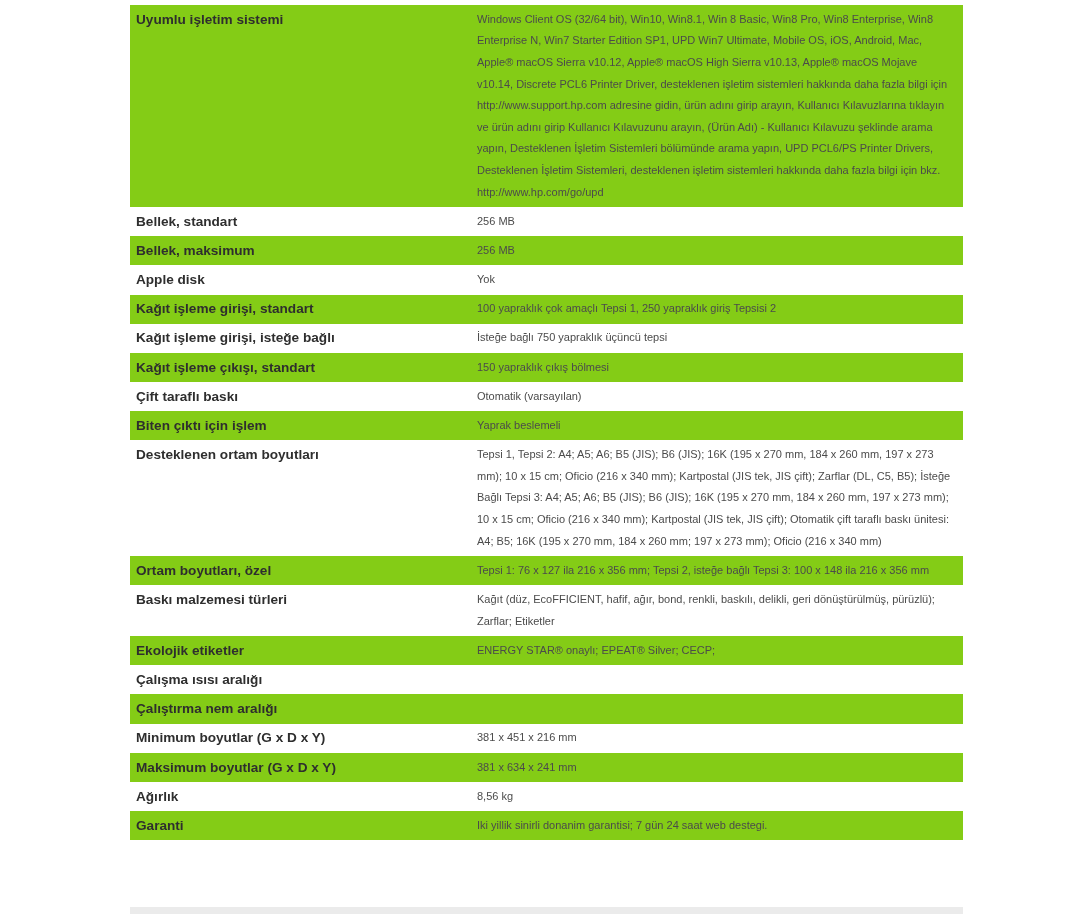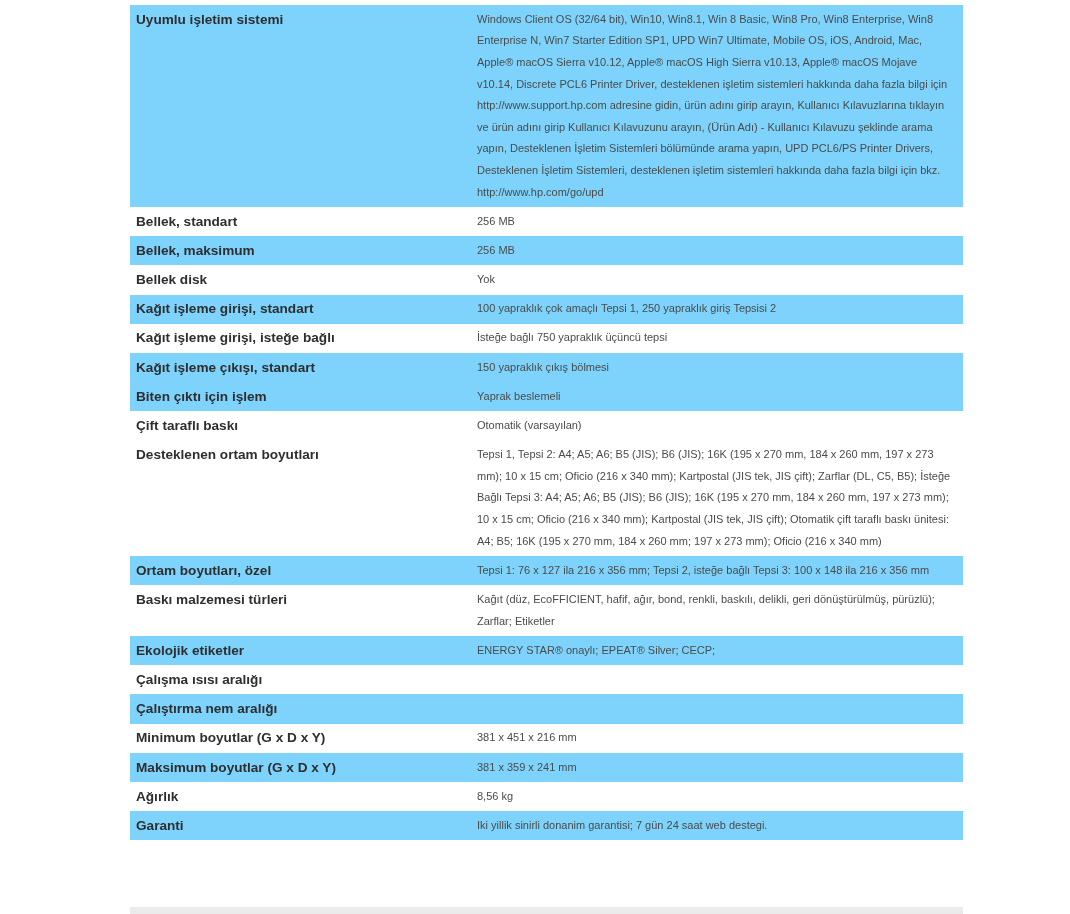--- a/index.html
+++ b/index.html
@@ -21,21 +21,21 @@
     position: absolute;
     left: 130px;
     top: 5px;
     width: 833px;
   }
   .row {
     display: flex;
     align-items: flex-start;
   }
   .row.striped {
-    background: #7dd3fc;
+    background: #84cc16;
   }
   .label {
     flex: 0 0 347px;
     width: 347px;
     box-sizing: border-box;
     padding: 3.8px 14px 3.8px 6px;
     font-size: 13.6px;
     line-height: 21.6px;
     font-weight: bold;
     color: #2e2e2e;
@@ -68,42 +68,42 @@
       </div>
       <div class="row">
         <div class="label">Bellek, standart</div>
         <div class="value">256 MB</div>
       </div>
       <div class="row striped">
         <div class="label">Bellek, maksimum</div>
         <div class="value">256 MB</div>
       </div>
       <div class="row">
-        <div class="label">Bellek disk</div>
+        <div class="label">Apple disk</div>
         <div class="value">Yok</div>
       </div>
       <div class="row striped">
         <div class="label">Kağıt işleme girişi, standart</div>
         <div class="value">100 yapraklık çok amaçlı Tepsi 1, 250 yapraklık giriş Tepsisi 2</div>
       </div>
       <div class="row">
         <div class="label">Kağıt işleme girişi, isteğe bağlı</div>
         <div class="value">İsteğe bağlı 750 yapraklık üçüncü tepsi</div>
       </div>
       <div class="row striped">
         <div class="label">Kağıt işleme çıkışı, standart</div>
         <div class="value">150 yapraklık çıkış bölmesi</div>
       </div>
+      <div class="row">
+        <div class="label">Çift taraflı baskı</div>
+        <div class="value">Otomatik (varsayılan)</div>
+      </div>
       <div class="row striped">
         <div class="label">Biten çıktı için işlem</div>
         <div class="value">Yaprak beslemeli</div>
-      </div>
-      <div class="row">
-        <div class="label">Çift taraflı baskı</div>
-        <div class="value">Otomatik (varsayılan)</div>
       </div>
       <div class="row">
         <div class="label">Desteklenen ortam boyutları</div>
         <div class="value">Tepsi 1, Tepsi 2: A4; A5; A6; B5 (JIS); B6 (JIS); 16K (195 x 270 mm, 184 x 260 mm, 197 x 273 mm); 10 x 15 cm; Oficio (216 x 340 mm); Kartpostal (JIS tek, JIS çift); Zarflar (DL, C5, B5); İsteğe Bağlı Tepsi 3: A4; A5; A6; B5 (JIS); B6 (JIS); 16K (195 x 270 mm, 184 x 260 mm, 197 x 273 mm); 10 x 15 cm; Oficio (216 x 340 mm); Kartpostal (JIS tek, JIS çift); Otomatik çift taraflı baskı ünitesi: A4; B5; 16K (195 x 270 mm, 184 x 260 mm; 197 x 273 mm); Oficio (216 x 340 mm)</div>
       </div>
       <div class="row striped">
         <div class="label">Ortam boyutları, özel</div>
         <div class="value">Tepsi 1: 76 x 127 ila 216 x 356 mm; Tepsi 2, isteğe bağlı Tepsi 3: 100 x 148 ila 216 x 356 mm</div>
       </div>
       <div class="row">
@@ -119,21 +119,21 @@
       </div>
       <div class="row striped">
         <div class="label">Çalıştırma nem aralığı</div>
       </div>
       <div class="row">
         <div class="label">Minimum boyutlar (G x D x Y)</div>
         <div class="value">381 x 451 x 216 mm</div>
       </div>
       <div class="row striped">
         <div class="label">Maksimum boyutlar (G x D x Y)</div>
-        <div class="value">381 x 359 x 241 mm</div>
+        <div class="value">381 x 634 x 241 mm</div>
       </div>
       <div class="row">
         <div class="label">Ağırlık</div>
         <div class="value">8,56 kg</div>
       </div>
       <div class="row striped">
         <div class="label">Garanti</div>
         <div class="value">Iki yillik sinirli donanim garantisi; 7 gün 24 saat web destegi.</div>
       </div>
     </div>

